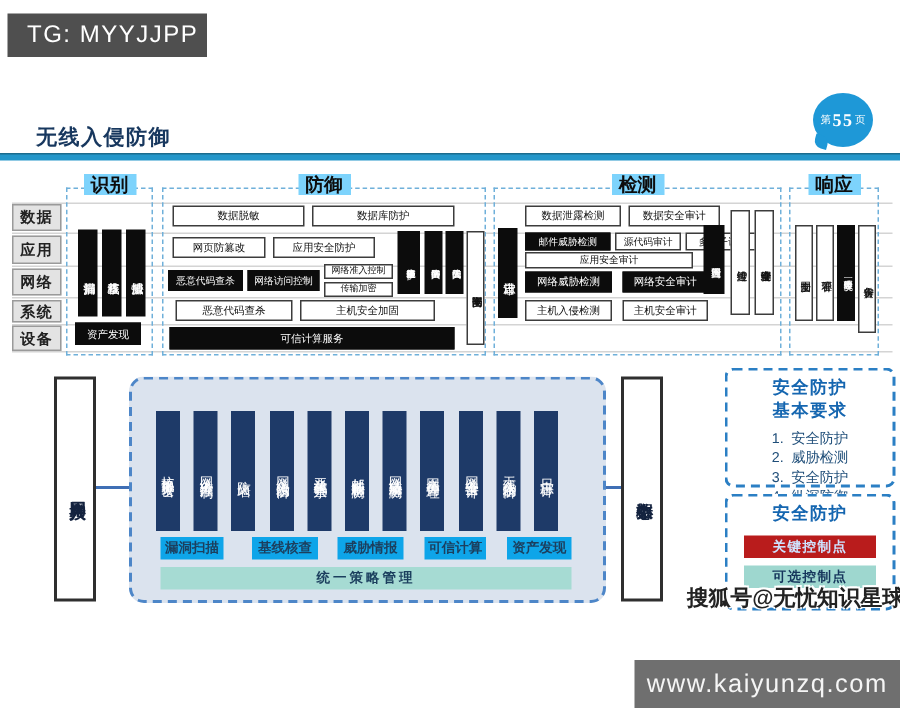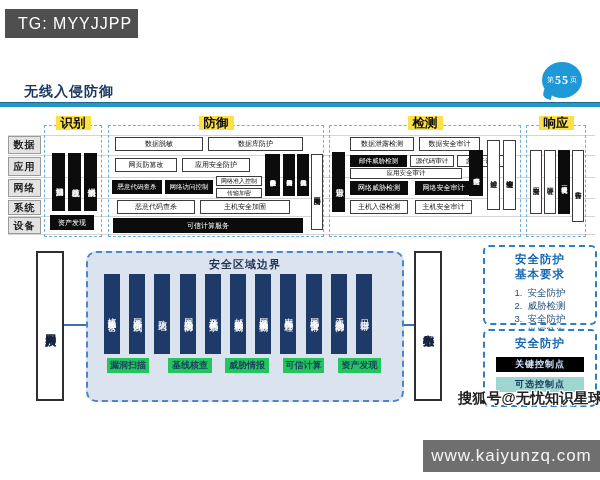--- a/index.html
+++ b/index.html
@@ -11,53 +11,53 @@
   .title{font-weight:bold;font-size:14px;color:#17375e;letter-spacing:1px;}
   .divider{background:#2496c9;border-top:1px solid #1b6c8e;height:5px;width:600px;}
   .badge{background:#1e98d7;border-radius:50%;color:#fff;display:flex;align-items:center;justify-content:center;z-index:5;}
   .badge:after{content:"";position:absolute;left:1px;bottom:-1px;width:9px;height:9px;background:#1e98d7;border-radius:0 60% 0 60%;transform:rotate(15deg);}
   .badge .sm{font-size:7px;}
   .badge .num{font-size:12px;font-weight:bold;letter-spacing:1px;margin:0 1px;}
   
   .hline{border-top:1px solid #d4d4d4;height:0;z-index:0;}
   .dash{border:1px dashed #6fb0da;z-index:1;}
   .hdr{z-index:3;text-align:center;font-weight:bold;font-size:12.5px;color:#0d0d0d;line-height:15px;}
-  .hdr span{background:#fde047;padding:0 5px;font-family:Liberation Serif, serif;}
+  .hdr span{background:#7dd3fc;padding:0 5px;font-family:Liberation Serif, serif;}
   .rowlbl{background:#e3e3e3;border:1px solid #9a9a9a;font-weight:bold;font-size:10px;color:#222;
           display:flex;align-items:center;justify-content:center;letter-spacing:1px;z-index:2;}
   .wbox,.bbox{display:flex;align-items:center;justify-content:center;white-space:nowrap;z-index:2;font-size:7px;}
   .wbox{background:#fff;border:1px solid #3c3c3c;color:#111;}
   .bbox{background:#0c0c0c;color:#fff;border:1px solid #0c0c0c;}
   .vt{writing-mode:vertical-rl;text-orientation:upright;line-height:1.05;}
   .vtb{background:#0c0c0c;color:#fff;z-index:2;display:flex;align-items:center;justify-content:center;}
   .vtw{background:#fff;border:1px solid #3c3c3c;color:#111;z-index:2;display:flex;align-items:center;justify-content:center;}
   .f6{font-size:6px;line-height:7px;}
   .f65{font-size:6.5px;}
   .f7{font-size:7px;}
   .f8{font-size:8px;}
   
   .node{background:#fff;border:2px solid #2f2f2f;display:flex;align-items:center;justify-content:center;
         font-weight:bold;font-size:11px;color:#14233f;z-index:2;}
   .zonebox{background:#dbe3ee;border:2px dashed #4d86c8;border-radius:10px;z-index:1;}
   .zonetitle{text-align:center;font-weight:bold;font-size:11px;color:#1f3353;z-index:2;letter-spacing:1px;}
   .zbar{background:#1e3a68;color:#fff;display:flex;align-items:center;justify-content:center;z-index:2;
         font-size:9px;letter-spacing:1px;}
-  .tool{background:#22c55e;color:#1c3f5e;display:flex;align-items:center;justify-content:center;
+  .tool{background:#0ea5e9;color:#1c3f5e;display:flex;align-items:center;justify-content:center;
         font-size:9px;font-weight:bold;z-index:2;}
   .policy{background:#a6dbd3;color:#1c3f5e;display:flex;align-items:center;justify-content:center;
         font-size:9px;font-weight:bold;letter-spacing:2px;z-index:2;}
   .conn{background:#3f6fb5;height:2px;z-index:2;}
   
   .panel{border:2px dashed #2b7fc4;border-radius:6px;background:#fff;z-index:2;text-align:center;}
   .ptitle{font-weight:bold;font-size:11.5px;color:#1566b0;line-height:1.3;margin-top:5px;letter-spacing:1px;}
   .plist{margin-top:4px;font-size:9.5px;color:#1f4e79;}
   .plist .row{display:flex;justify-content:center;gap:5px;line-height:13px;}
   .pbtn{width:88px;height:15px;margin:0 auto;display:flex;align-items:center;justify-content:center;
         font-size:9px;font-weight:bold;letter-spacing:1px;}
-  .pbtn.key{background:#000000;color:#cfe3ff;}
+  .pbtn.key{background:#b91c1c;color:#cfe3ff;}
   .pbtn.opt{background:#9ed7cf;color:#16365c;margin-top:5px;}
   
   .sohu{font-size:14.5px;font-weight:bold;color:#222;z-index:10;white-space:nowrap;
         text-shadow:-1px -1px 0 #fff,1px -1px 0 #fff,-1px 1px 0 #fff,1px 1px 0 #fff;}
   .urlbar{background:#6f6f6f;color:#f5f5f5;display:flex;align-items:center;justify-content:center;
         font-size:17px;z-index:10;letter-spacing:1px;}
 </style>
 </head>
 <body>
 
@@ -135,40 +135,40 @@
   <div class="abs vtw vt f7" style="left:503px;top:140px;width:13px;height:70px;">终端安全管理</div>
 
   <div class="abs vtw vt f7" style="left:530px;top:150px;width:12px;height:64px;">安全加固</div>
   <div class="abs vtw vt f7" style="left:544px;top:150px;width:12px;height:64px;">补丁管理</div>
   <div class="abs vtb vt f6" style="left:558px;top:150px;width:12px;height:64px;">统一安全策略管理</div>
   <div class="abs vtw vt f7" style="left:572px;top:150px;width:12px;height:72px;">容灾备份</div>
 
   <div class="abs node vt" style="left:36px;top:251px;width:28px;height:150px;">用户接入网</div>
   <div class="abs conn" style="left:64px;top:324px;width:22px;"></div>
   <div class="abs zonebox" style="left:86px;top:251px;width:318px;height:151px;"></div>
-  <div class="abs zonetitle" style="left:86px;top:257px;width:318px;">安全区域边界</div>
 
   <div class="abs zbar vt" style="left:104px;top:274px;width:16px;height:80px;font-size:8.5px;">抗拒绝服务攻击</div>
   <div class="abs zbar vt" style="left:129px;top:274px;width:16px;height:80px;">网络准入控制</div>
   <div class="abs zbar vt" style="left:154px;top:274px;width:16px;height:80px;">防火墙</div>
   <div class="abs zbar vt" style="left:180px;top:274px;width:16px;height:80px;">网络入侵防御</div>
   <div class="abs zbar vt" style="left:205px;top:274px;width:16px;height:80px;">恶意代码查杀</div>
   <div class="abs zbar vt" style="left:230px;top:274px;width:16px;height:80px;">邮件威胁检测</div>
   <div class="abs zbar vt" style="left:255px;top:274px;width:16px;height:80px;">网络威胁检测</div>
   <div class="abs zbar vt" style="left:280px;top:274px;width:16px;height:80px;">上网行为管理</div>
   <div class="abs zbar vt" style="left:306px;top:274px;width:16px;height:80px;">网络安全审计</div>
   <div class="abs zbar vt" style="left:331px;top:274px;width:16px;height:80px;">无线入侵防御</div>
   <div class="abs zbar vt" style="left:356px;top:274px;width:16px;height:80px;">日志审计</div>
 
   <div class="abs tool" style="left:107px;top:358px;width:42px;height:15px;">漏洞扫描</div>
   <div class="abs tool" style="left:168px;top:358px;width:44px;height:15px;">基线核查</div>
   <div class="abs tool" style="left:225px;top:358px;width:44px;height:15px;">威胁情报</div>
   <div class="abs tool" style="left:283px;top:358px;width:41px;height:15px;">可信计算</div>
   <div class="abs tool" style="left:338px;top:358px;width:43px;height:15px;">资产发现</div>
 
+  <div class="abs policy" style="left:107px;top:378px;width:274px;height:15px;">统一策略管理</div>
 
   <div class="abs conn" style="left:404px;top:324px;width:10px;"></div>
   <div class="abs node vt" style="left:414px;top:251px;width:28px;height:150px;">数据中心</div>
 
   <div class="abs panel" style="left:483px;top:245px;width:114px;height:80px;">
     <div class="ptitle">
       <div>安全防护</div>
       <div>基本要求</div>
     </div>
     <div class="plist">

